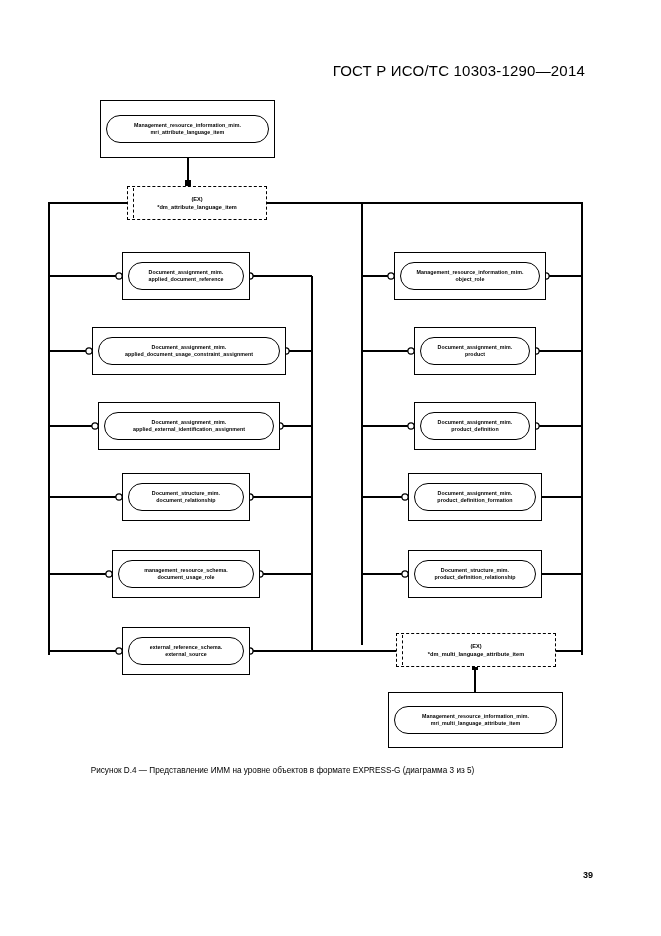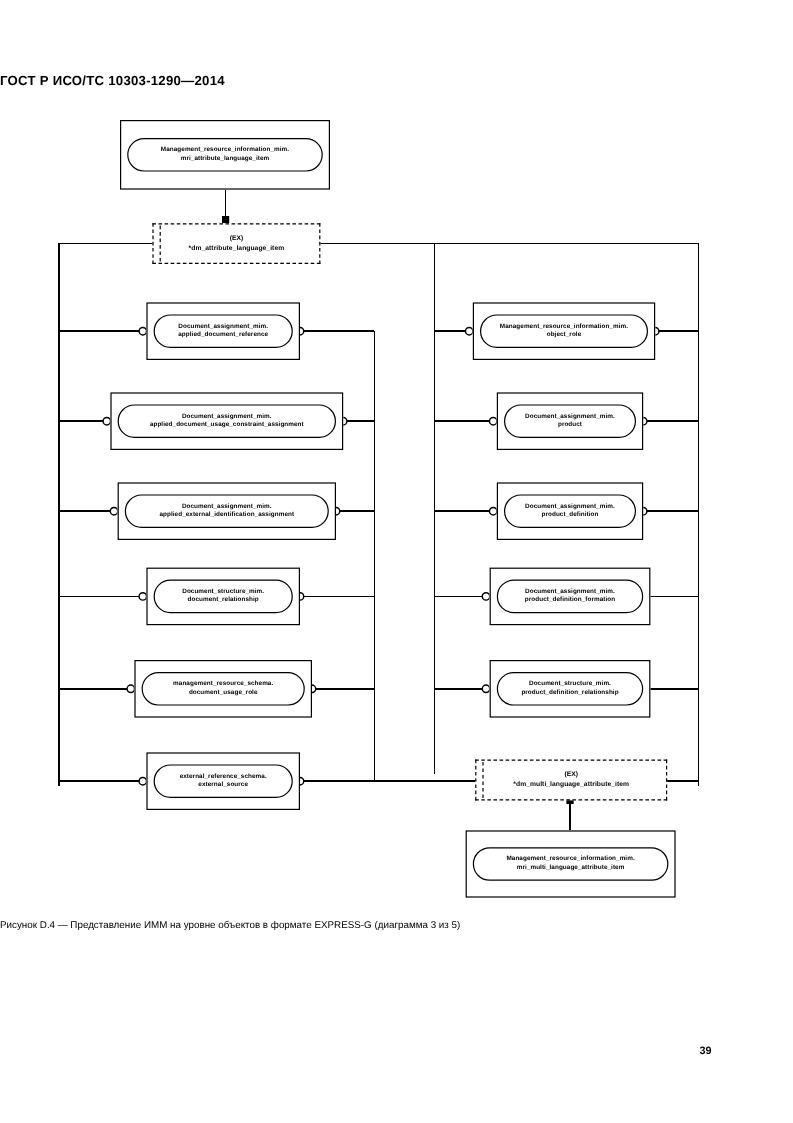--- a/index.html
+++ b/index.html
@@ -1,21 +1,21 @@
 <!DOCTYPE html>
 <html><head>
 <meta charset="utf-8">
 <style>
   html,body{margin:0;padding:0;background:#ffffff;}
   body{width:661px;height:936px;position:relative;font-family:"Liberation Sans",sans-serif;color:#000;}
   #page{position:absolute;inset:0;width:661px;height:936px;overflow:hidden;background:#fff;}
 
   .doc-header{
-    position:absolute;top:62px;left:0;width:585px;text-align:left;
-    font-size:11px;font-weight:bold;letter-spacing:.2px;color:#000;
+    position:absolute;top:62px;left:0;width:585px;text-align:right;
+    font-size:15px;font-weight:normal;letter-spacing:.2px;color:#000;
   }
 
   #diagram{position:absolute;left:0;top:0;width:661px;height:800px;}
   #diagram svg{position:absolute;left:0;top:0;}
 
   .node{position:absolute;box-sizing:border-box;background:#fff;}
   .node .outer{position:absolute;inset:0;border:1.2px solid #000;background:#fff;}
   .node .pill{
     position:absolute;left:6px;right:6px;top:50%;transform:translateY(-50%);
     border:1.4px solid #000;border-radius:999px;background:#fff;
@@ -29,21 +29,21 @@
   .node .txt .l2{display:block;}
 
   .exnode{position:absolute;box-sizing:border-box;}
   .exnode .dash{position:absolute;inset:0;border:1.6px dashed #000;background:#fff;}
   .exnode .bar{position:absolute;left:6px;top:2px;bottom:2px;width:0;border-left:1.6px dashed #000;}
   .exnode .inner{position:absolute;left:0;right:0;top:3px;bottom:2px;display:flex;flex-direction:column;align-items:center;justify-content:center;}
   .exnode .ex{font-size:5.6px;font-weight:bold;line-height:7px;}
   .exnode .nm{font-size:5.6px;font-weight:bold;line-height:8px;letter-spacing:.05px;}
 
   .figcaption{
-    position:absolute;left:0;top:766px;width:565px;text-align:left;
+    position:absolute;left:0;top:766px;width:565px;text-align:center;
     font-size:8.2px;color:#000;
   }
   .pagenum{
     position:absolute;left:0;top:870px;width:593px;text-align:right;
     font-size:9px;font-weight:bold;color:#000;
   }
 </style>
 </head>
 <body>
 

